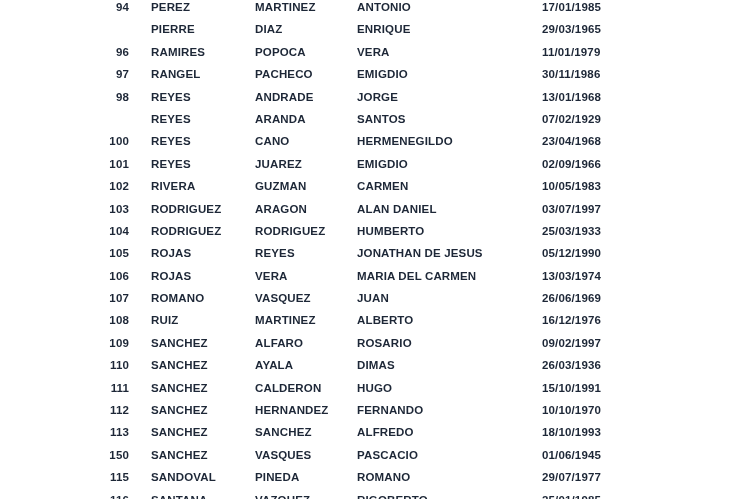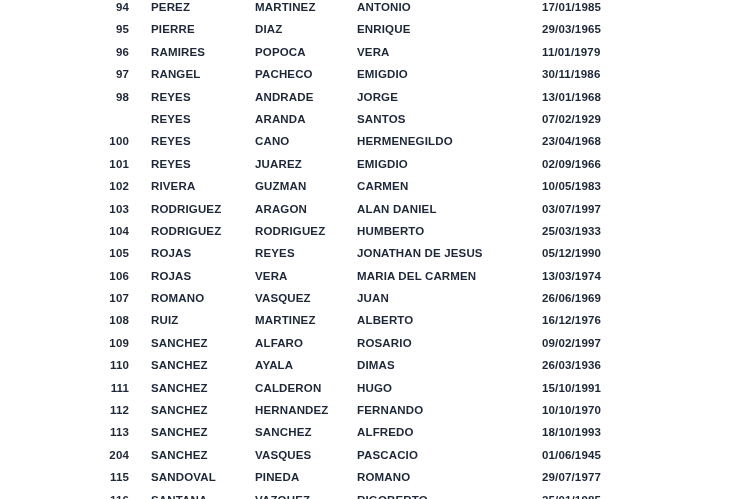--- a/index.html
+++ b/index.html
@@ -47,21 +47,20 @@
 <div class="doc">
   <div id="rows">
       <div class="row">
         <span class="cell col-number">94</span>
         <span class="cell col-paternal-surname">PEREZ</span>
         <span class="cell col-maternal-surname">MARTINEZ</span>
         <span class="cell col-given-names">ANTONIO</span>
         <span class="cell col-birth-date">17/01/1985</span>
       </div>
       <div class="row">
-        <span class="cell col-number">95</span>
         <span class="cell col-paternal-surname">PIERRE</span>
         <span class="cell col-maternal-surname">DIAZ</span>
         <span class="cell col-given-names">ENRIQUE</span>
         <span class="cell col-birth-date">29/03/1965</span>
       </div>
       <div class="row">
         <span class="cell col-number">96</span>
         <span class="cell col-paternal-surname">RAMIRES</span>
         <span class="cell col-maternal-surname">POPOCA</span>
         <span class="cell col-given-names">VERA</span>
@@ -179,21 +178,21 @@
         <span class="cell col-birth-date">10/10/1970</span>
       </div>
       <div class="row">
         <span class="cell col-number">113</span>
         <span class="cell col-paternal-surname">SANCHEZ</span>
         <span class="cell col-maternal-surname">SANCHEZ</span>
         <span class="cell col-given-names">ALFREDO</span>
         <span class="cell col-birth-date">18/10/1993</span>
       </div>
       <div class="row">
-        <span class="cell col-number">204</span>
+        <span class="cell col-number">150</span>
         <span class="cell col-paternal-surname">SANCHEZ</span>
         <span class="cell col-maternal-surname">VASQUES</span>
         <span class="cell col-given-names">PASCACIO</span>
         <span class="cell col-birth-date">01/06/1945</span>
       </div>
       <div class="row">
         <span class="cell col-number">115</span>
         <span class="cell col-paternal-surname">SANDOVAL</span>
         <span class="cell col-maternal-surname">PINEDA</span>
         <span class="cell col-given-names">ROMANO</span>

